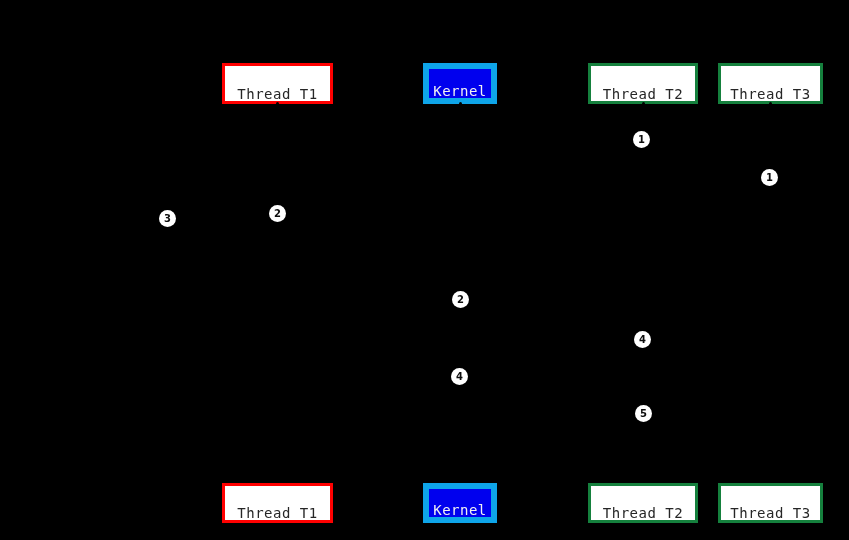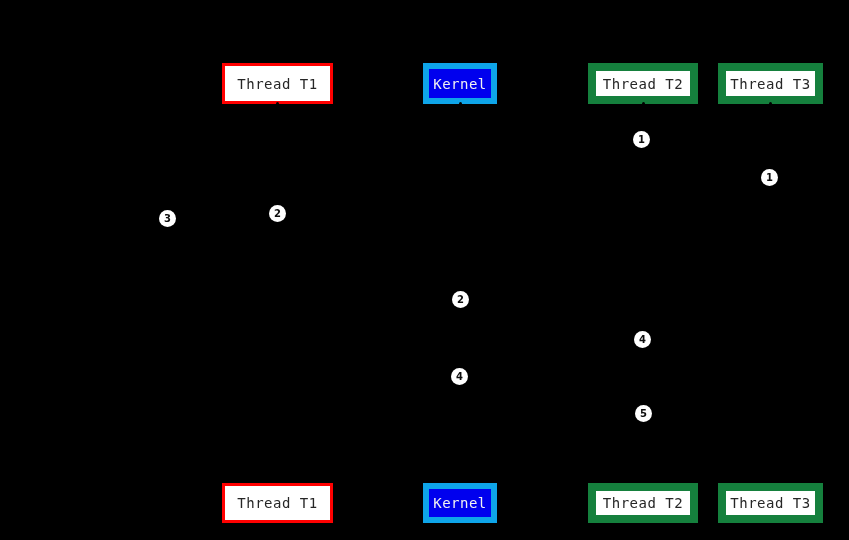--- a/index.html
+++ b/index.html
@@ -15,37 +15,37 @@
     background: #000000;
     overflow: hidden;
     font-family: "DejaVu Sans Mono", "Liberation Mono", monospace;
   }
 
   
   .participant {
     position: absolute;
     box-sizing: border-box;
     display: flex;
-    align-items: center;
+    align-items: flex-end;
     justify-content: center;
     font-family: "DejaVu Sans Mono", "Liberation Mono", monospace;
     font-size: 14px;
     letter-spacing: 0.5px;
     line-height: 1;
     white-space: nowrap;
     user-select: none;
   }
   .participant.thread-red {
     background: #ffffff;
     border: 3px solid #ff0000;
     color: #262626;
   }
   .participant.thread-blue {
     background: #ffffff;
-    border: 8px solid #15803d;
+    border: 3px solid #15803d;
     color: #262626;
   }
   .participant.kernel {
     background: #0000ee;
     border: 6px solid #0ea5e9;
     color: #f2f2f2;
   }
 
   
   .lifeline {

